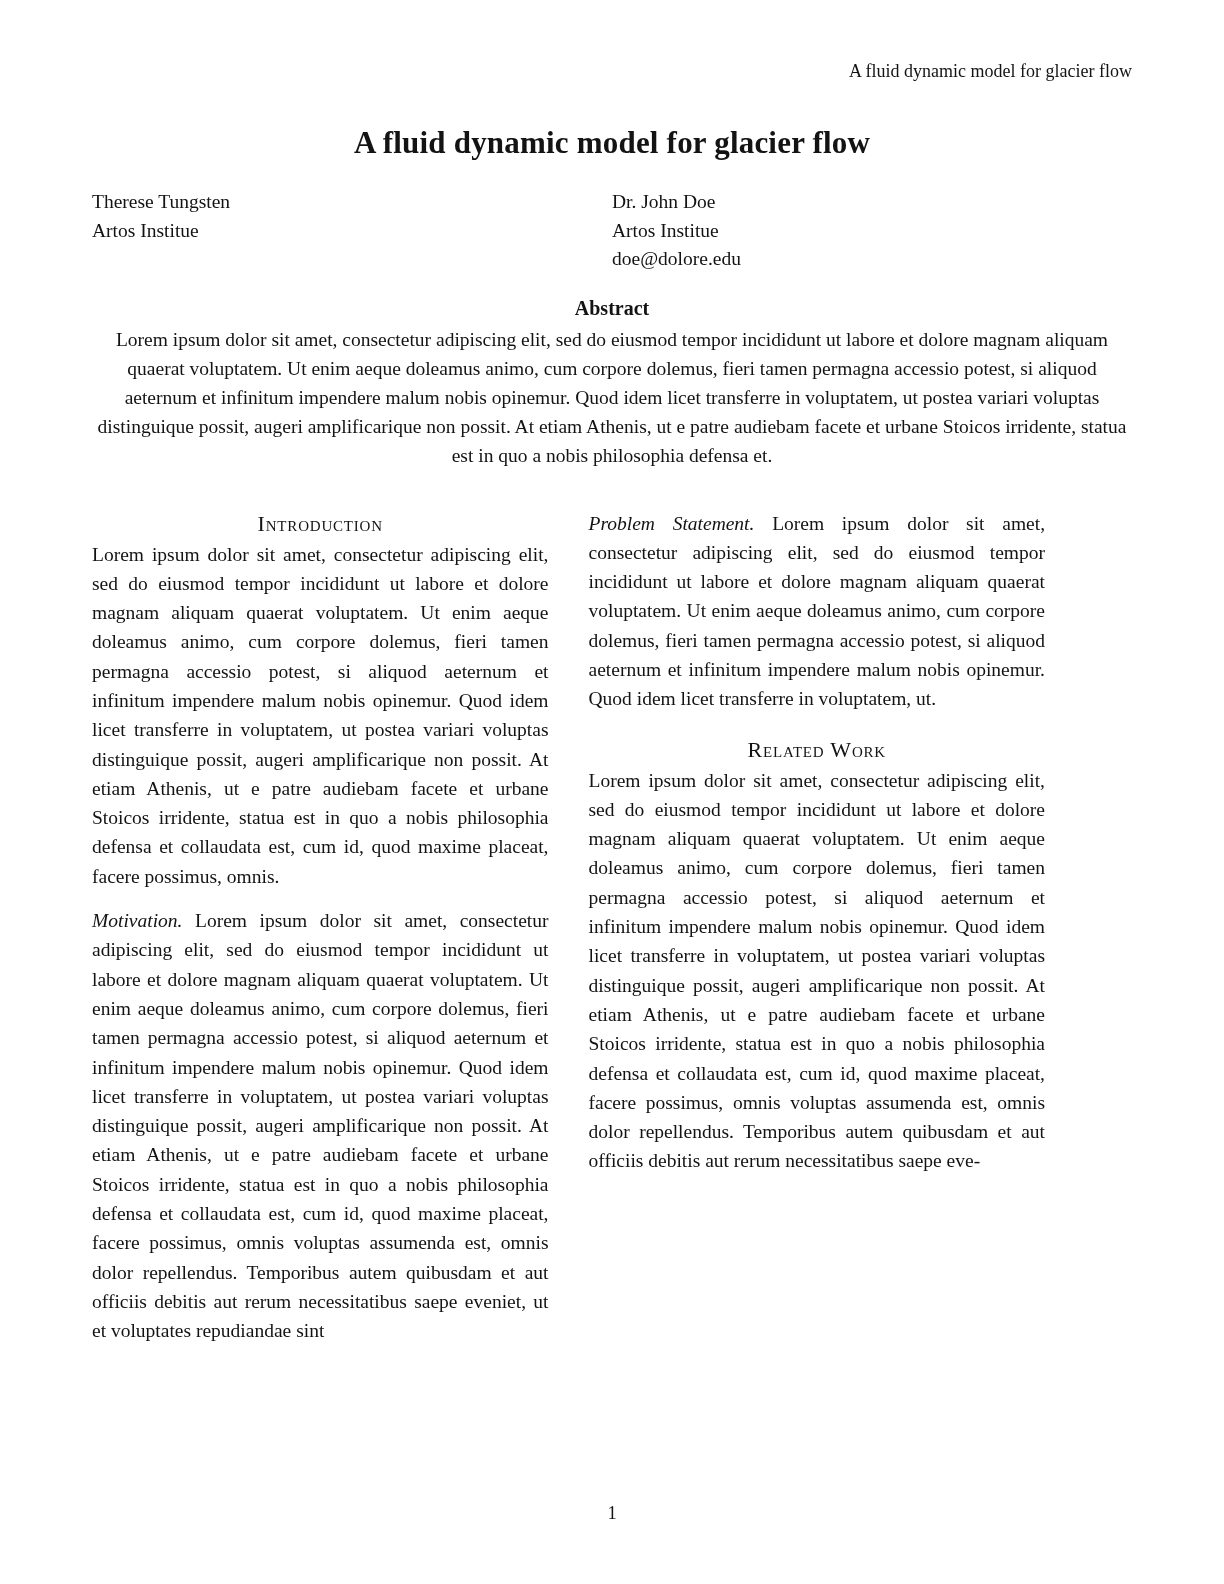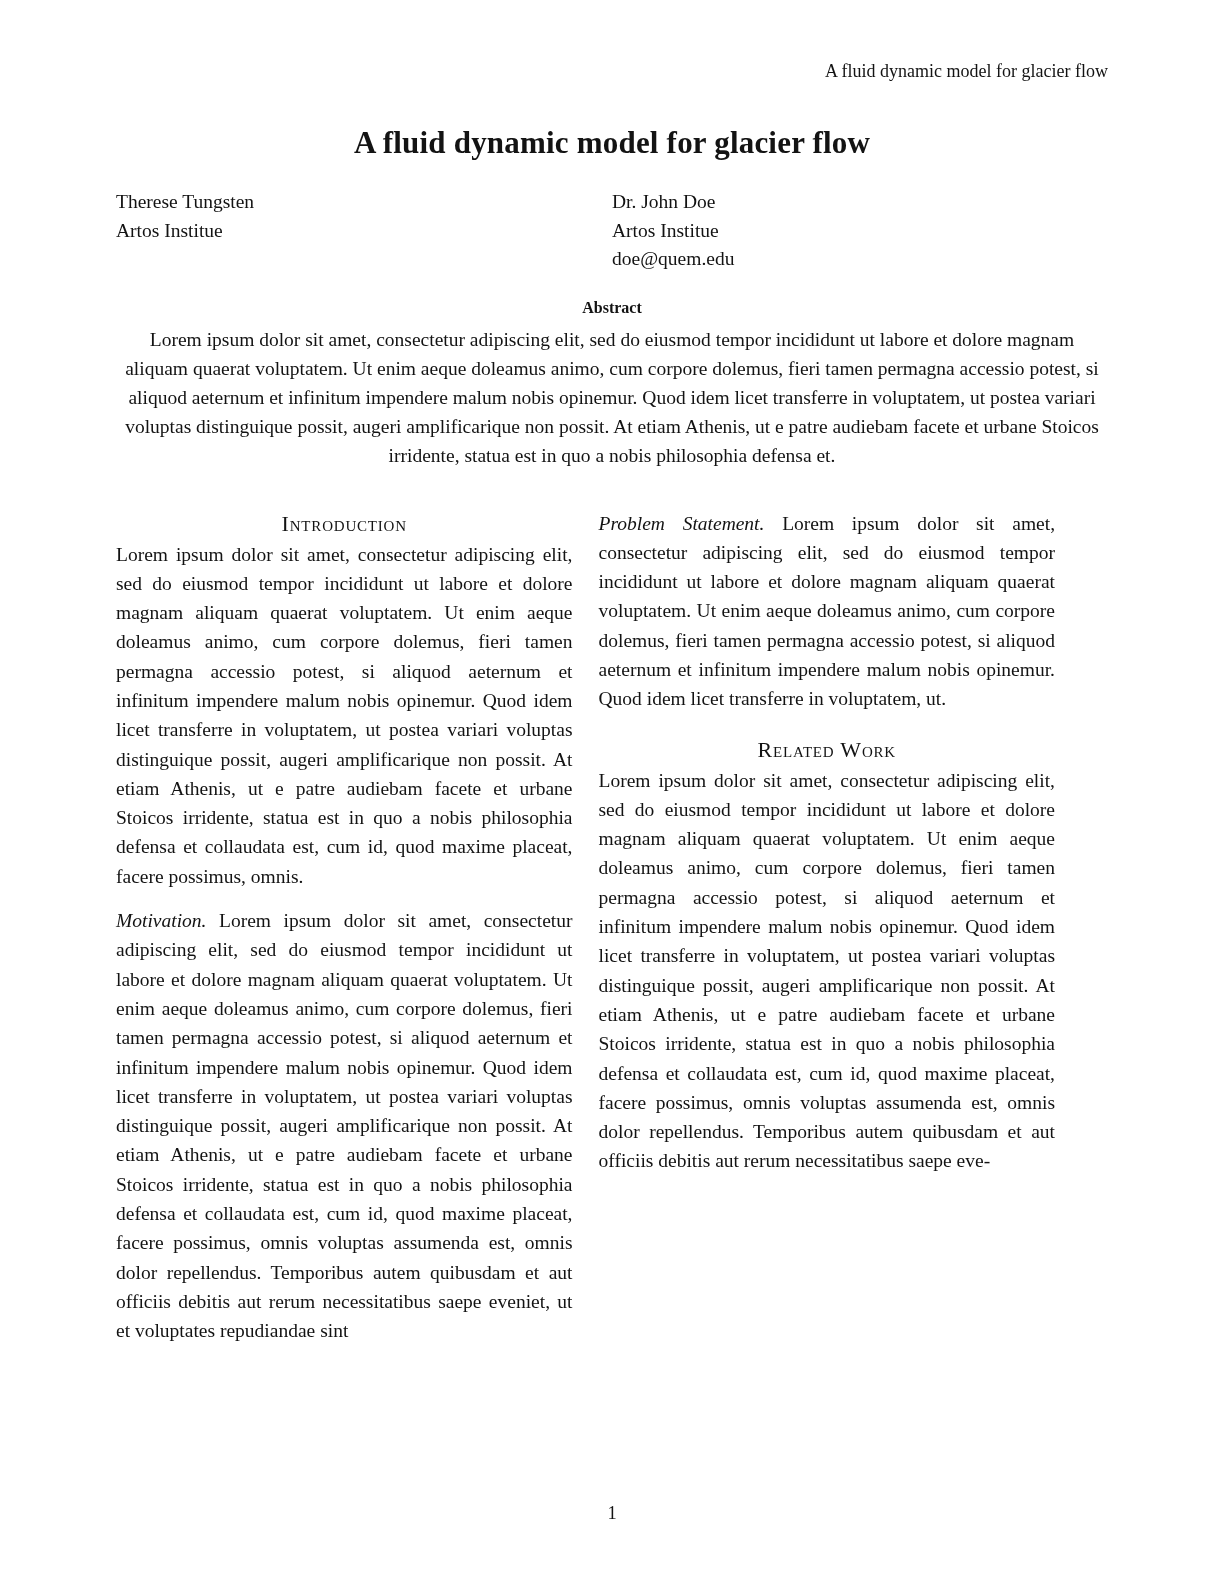--- a/index.html
+++ b/index.html
@@ -9,21 +9,21 @@
   }
   .page {
     position: relative;
     width: 1224px;
     height: 1584px;
     margin: 0 auto;
     background: #ffffff;
     color: #131313;
     font-family: "Liberation Serif", "DejaVu Serif", serif;
     box-sizing: border-box;
-    padding: 0 116px;
+    padding: 0 92px;
     overflow: hidden;
   }
   .running-header {
     padding-top: 60px;
     text-align: right;
     font-size: 18px;
     line-height: 22px;
   }
   .paper-title {
     margin-top: 42px;
@@ -40,32 +40,32 @@
   .author-block {
     width: 50%;
     text-align: left;
     font-size: 19.5px;
     line-height: 28.5px;
   }
   .abstract-heading {
     margin-top: 22px;
     text-align: center;
     font-weight: bold;
-    font-size: 16px;
+    font-size: 20px;
     line-height: 24px;
   }
   .abstract-text {
     margin-top: 5px;
     text-align: center;
     font-size: 19.5px;
     line-height: 29.2px;
   }
   .columns {
     display: flex;
-    gap: 26px;
+    gap: 40px;
     margin-top: 38px;
   }
   .column {
     width: 456.5px;
     box-sizing: border-box;
   }
   .section-heading {
     margin: 0 0 2px 0;
     text-align: center;
     font-size: 22px;
@@ -108,21 +108,21 @@
   <h1 class="paper-title" style="margin:42px 0 0 0;">A fluid dynamic model for glacier flow</h1>
 
   <div class="authors">
     <div class="author-block">
       <div>Therese Tungsten</div>
       <div>Artos Institue</div>
     </div>
     <div class="author-block">
       <div>Dr. John Doe</div>
       <div>Artos Institue</div>
-      <div>doe@quem.edu</div>
+      <div>doe@dolore.edu</div>
     </div>
   </div>
 
   <div class="abstract-heading">Abstract</div>
 
   <div class="abstract-text">Lorem ipsum dolor sit amet, consectetur adipiscing elit, sed do eiusmod tempor incididunt ut labore et dolore magnam aliquam quaerat voluptatem. Ut enim aeque doleamus animo, cum corpore dolemus, fieri tamen permagna accessio potest, si aliquod aeternum et infinitum impendere malum nobis opinemur. Quod idem licet transferre in voluptatem, ut postea variari voluptas distinguique possit, augeri amplificarique non possit. At etiam Athenis, ut e patre audiebam facete et urbane Stoicos irridente, statua est in quo a nobis philosophia defensa et.</div>
 
   <div class="columns">
 
     <div class="column">

